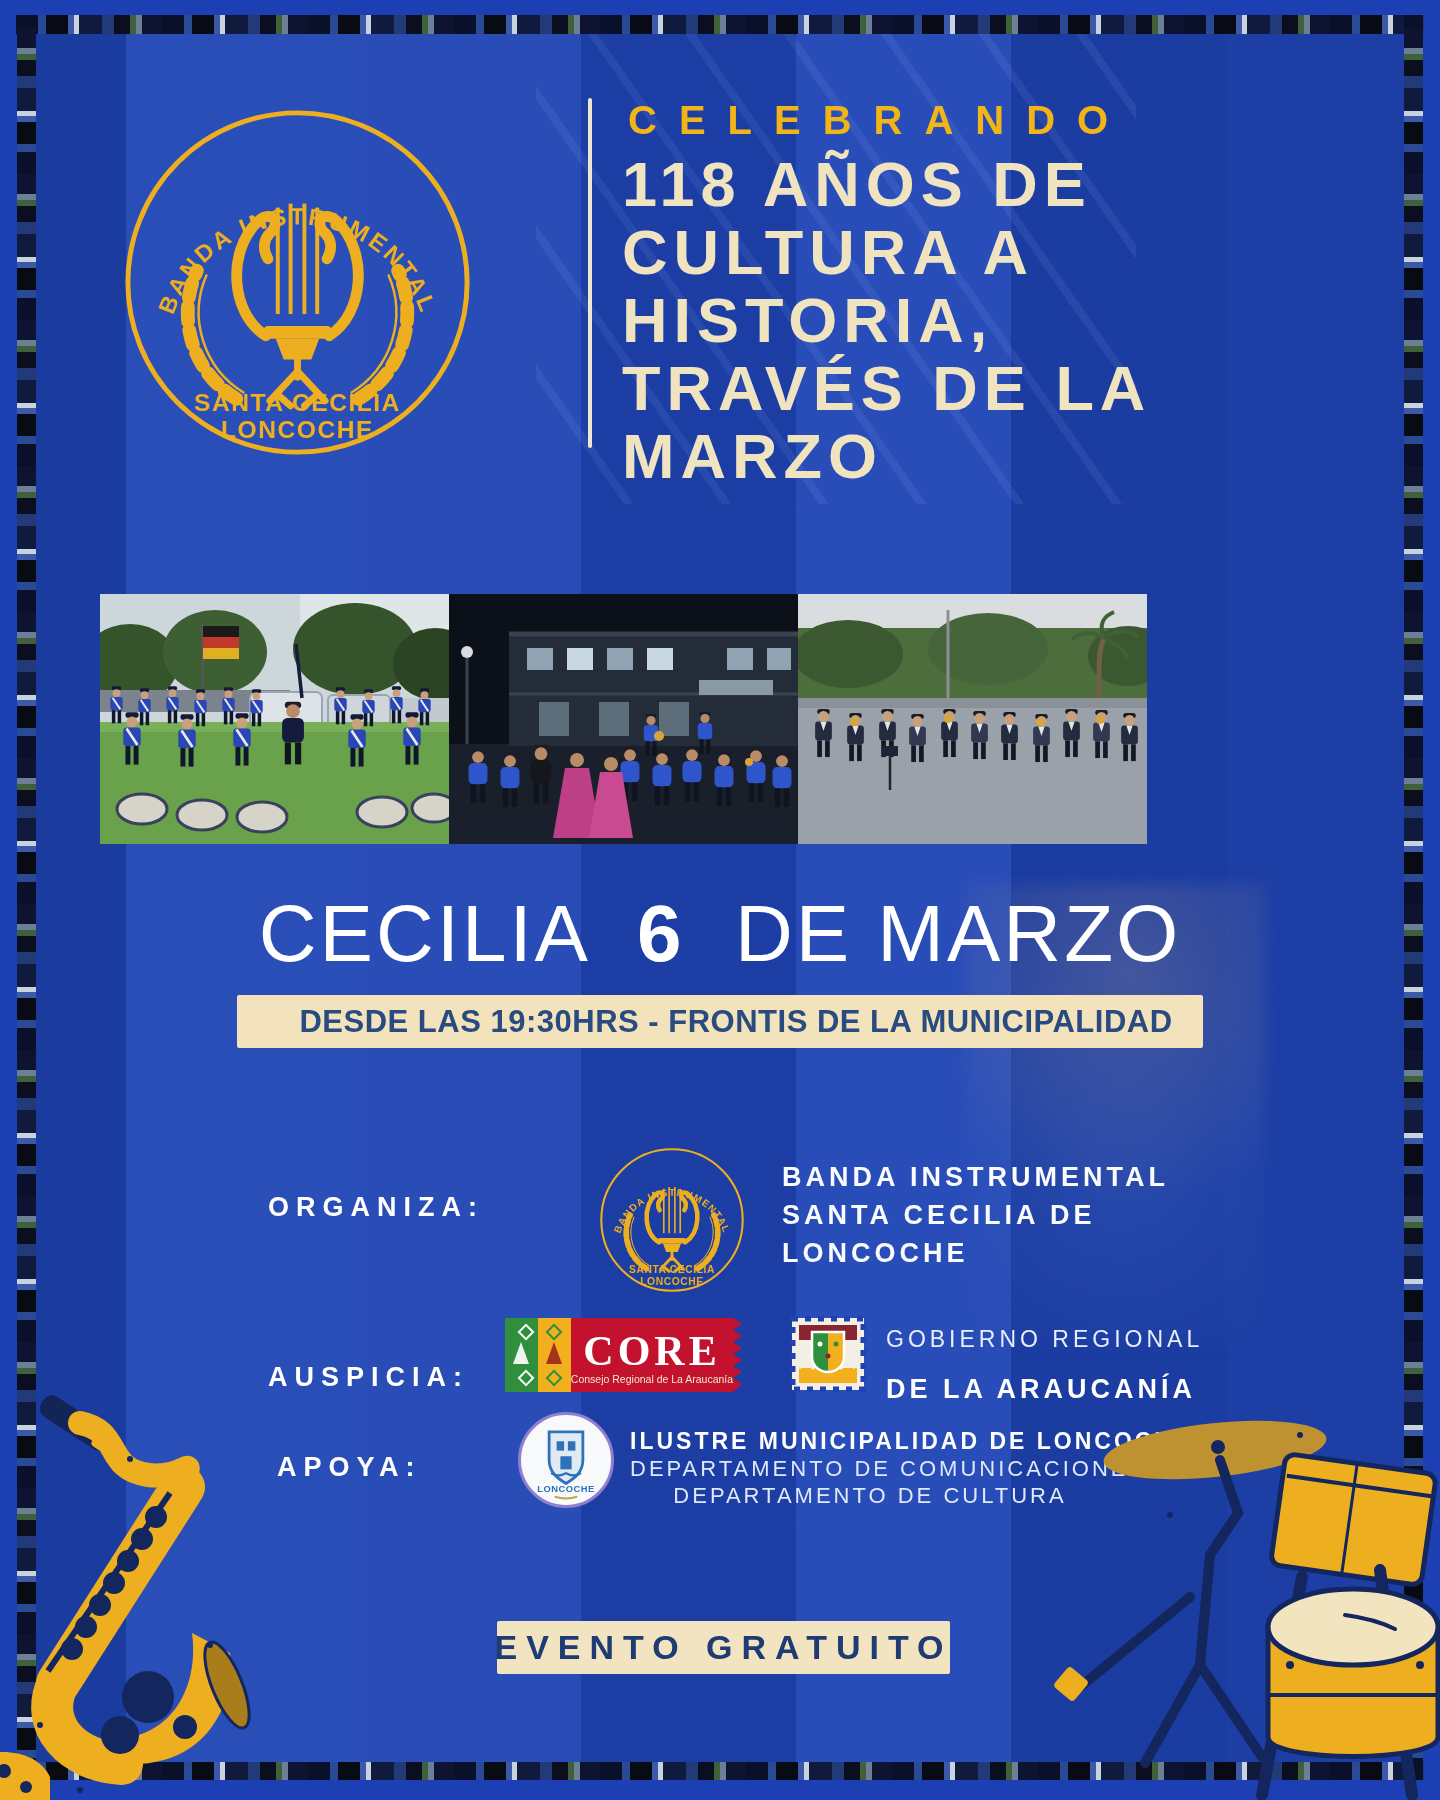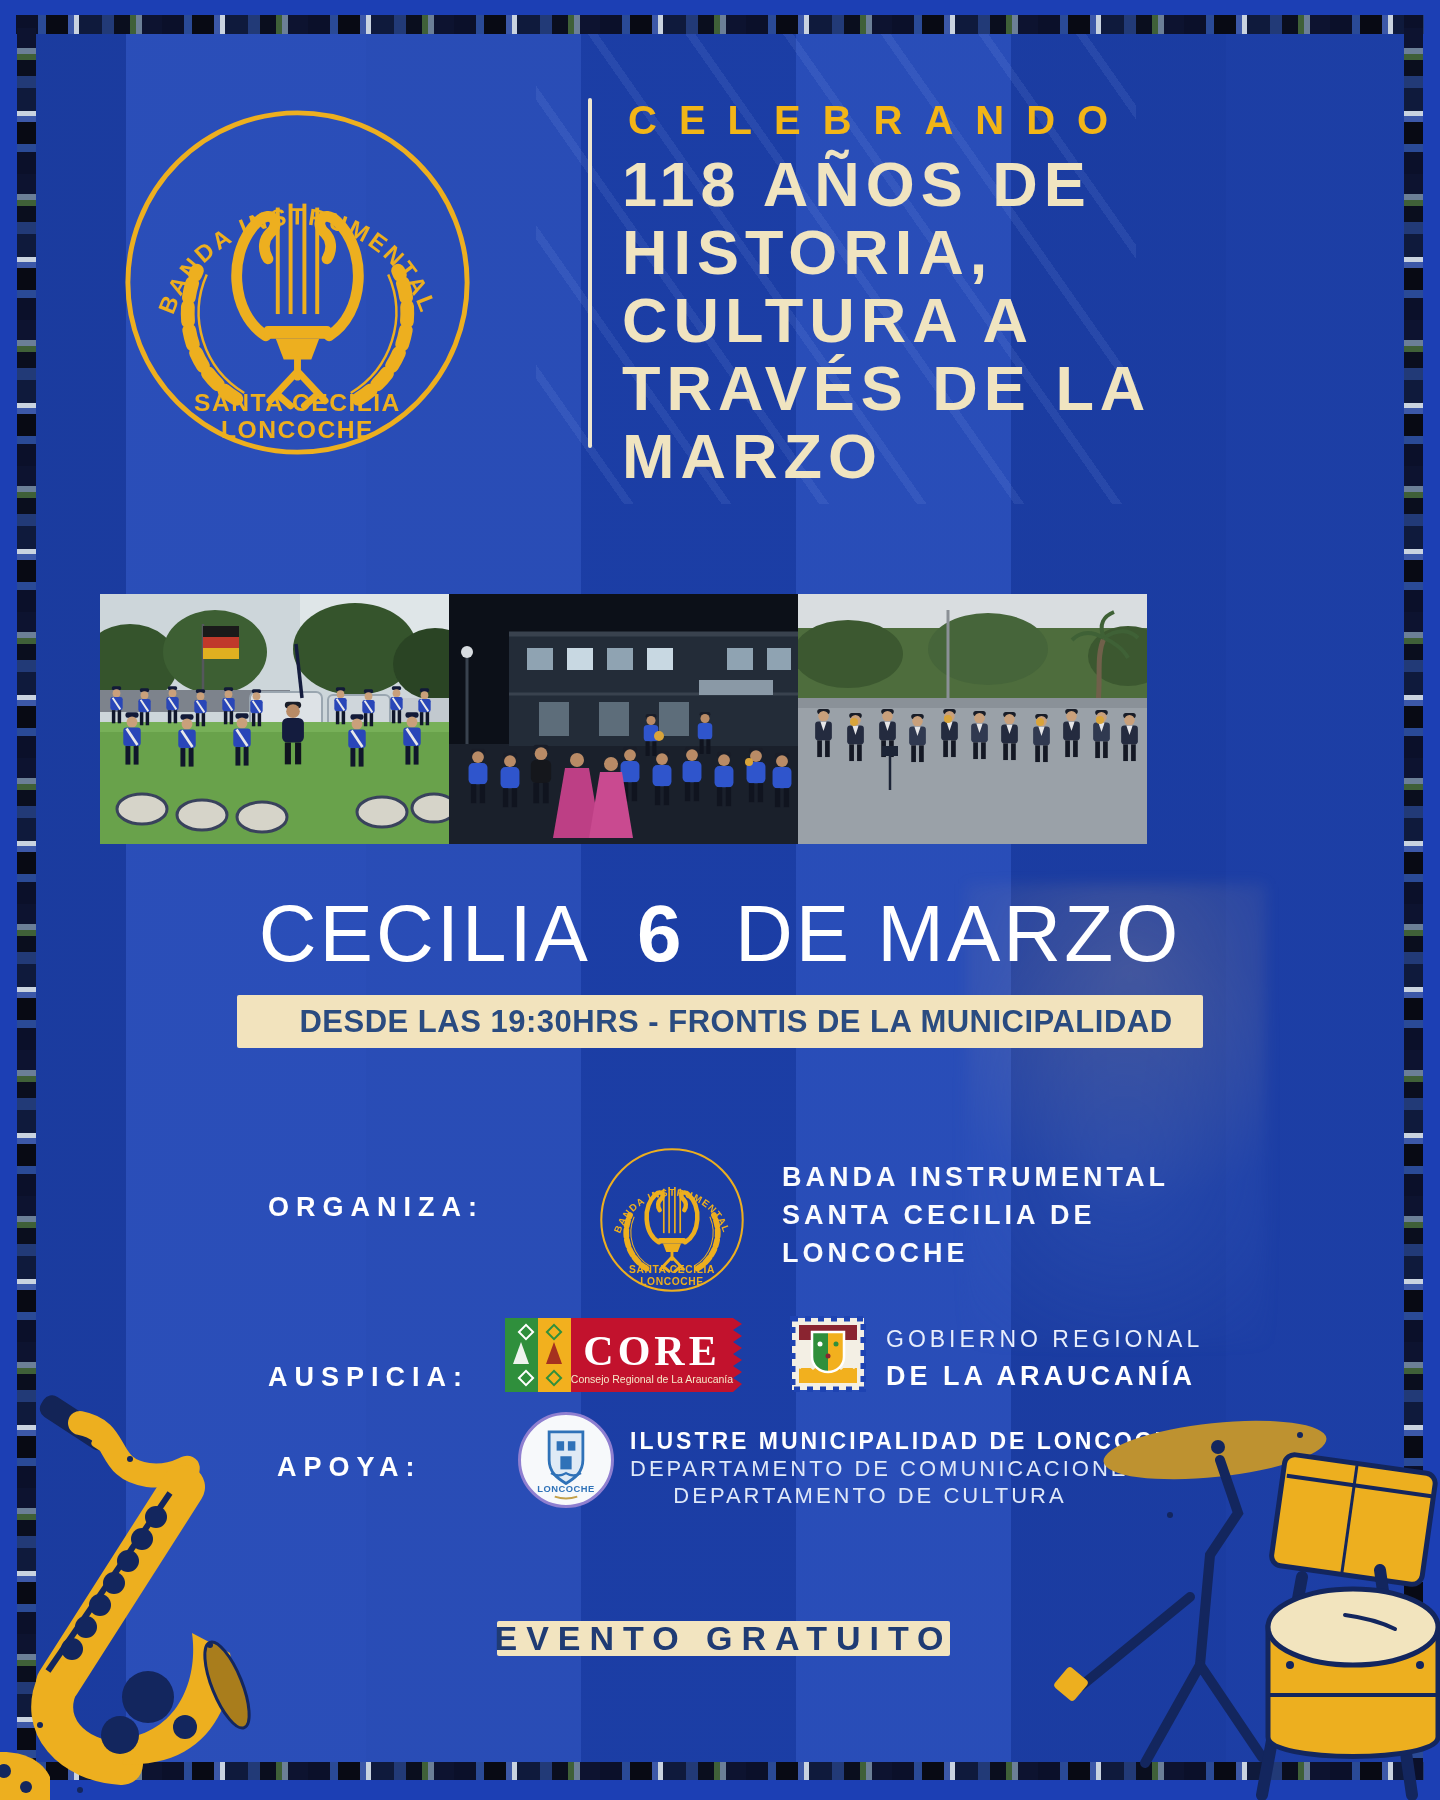--- a/index.html
+++ b/index.html
@@ -61,28 +61,28 @@
   .organiza-label{left:268px;top:1192px;}
   .auspicia-label{left:268px;top:1362px;}
   .apoya-label{left:277px;top:1452px;}
   .organiza-logo-slot{position:absolute;left:598px;top:1146px;width:148px;height:148px;}
   .organiza-lines{position:absolute;left:782px;top:1158px;color:#fafbfe;
     font-size:27px;font-weight:bold;letter-spacing:4px;line-height:38px;white-space:nowrap;}
   .core-logo{position:absolute;left:505px;top:1318px;}
   .stamp-logo{position:absolute;left:790px;top:1316px;}
   .gore-text{position:absolute;left:886px;top:1326px;color:#e8eefc;white-space:nowrap;}
   .gore-text .l1{font-size:23px;font-weight:400;letter-spacing:4px;}
-  .gore-text .l2{font-size:27px;font-weight:bold;letter-spacing:4px;margin-top:8px;color:#ffffff;}
+  .gore-text .l2{font-size:27px;font-weight:bold;letter-spacing:4px;margin-top:21px;color:#ffffff;}
   .muni-logo{position:absolute;left:518px;top:1412px;width:96px;height:96px;background:#f7f9fb;
     border-radius:50%;border:3px solid #8f7fd0;box-sizing:border-box;overflow:hidden;}
   .apoya-lines{position:absolute;left:630px;top:1428px;width:480px;text-align:center;color:#dfe8f8;
     font-size:22px;letter-spacing:3px;line-height:27px;white-space:nowrap;}
   .apoya-lines .l1{font-weight:bold;font-size:23px;color:#ffffff;}
   
-  .badge{position:absolute;left:497px;top:1621px;width:453px;height:35px;background:#f2e4c0;
+  .badge{position:absolute;left:497px;top:1621px;width:453px;height:53px;background:#f2e4c0;
     border-radius:2px;display:flex;align-items:center;justify-content:center;}
   .badge span{font-size:34px;font-weight:bold;letter-spacing:9px;color:#1f3b74;white-space:nowrap;}
   
   .sax{position:absolute;left:-20px;top:1395px;z-index:5;}
   .drums{position:absolute;left:1050px;top:1365px;z-index:5;}
   .main-logo{position:absolute;left:120px;top:105px;}
 </style>
 </head>
 <body>
 
@@ -151,22 +151,22 @@
       <path d="M180,258 L180,276 M180,270 L152,300 M180,270 L208,300 M159,293 L173,305 M201,293 L187,305" stroke-width="7" stroke-linecap="round"></path>
     </g>
     <text x="180" y="310" text-anchor="middle" font-size="25" font-weight="bold" letter-spacing="1.5" fill="#EDAF1F">SANTA CECILIA</text>
     <text x="180" y="338" text-anchor="middle" font-size="25" font-weight="bold" letter-spacing="1.5" fill="#EDAF1F">LONCOCHE</text>
   </svg>
 
   <div class="divider"></div>
   <div class="kicker">CELEBRANDO</div>
   <div class="title">
     <div>118 AÑOS DE</div>
+    <div>CULTURA A</div>
     <div>HISTORIA,</div>
-    <div>CULTURA A</div>
     <div>TRAVÉS DE LA</div>
     <div>MARZO</div>
   </div>
 
   <div class="photos">
 
     <svg width="349" height="250" viewBox="0 0 349 250">
       <rect width="349" height="250" fill="#cdd6da"></rect>
       <rect x="200" y="0" width="149" height="60" fill="#dfe6e8"></rect>
       <ellipse cx="30" cy="70" rx="48" ry="40" fill="#35542c"></ellipse>

